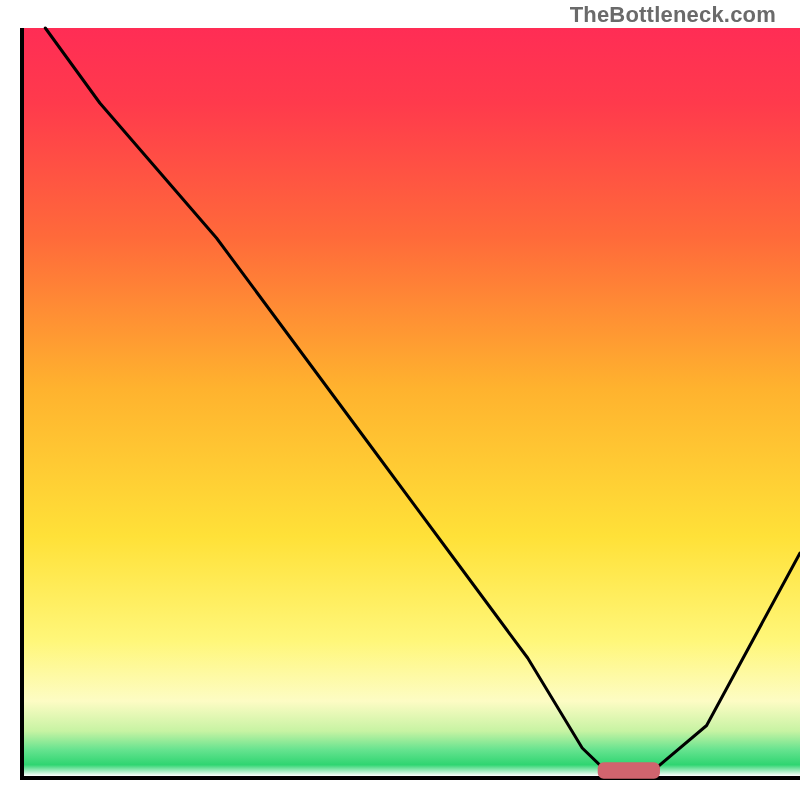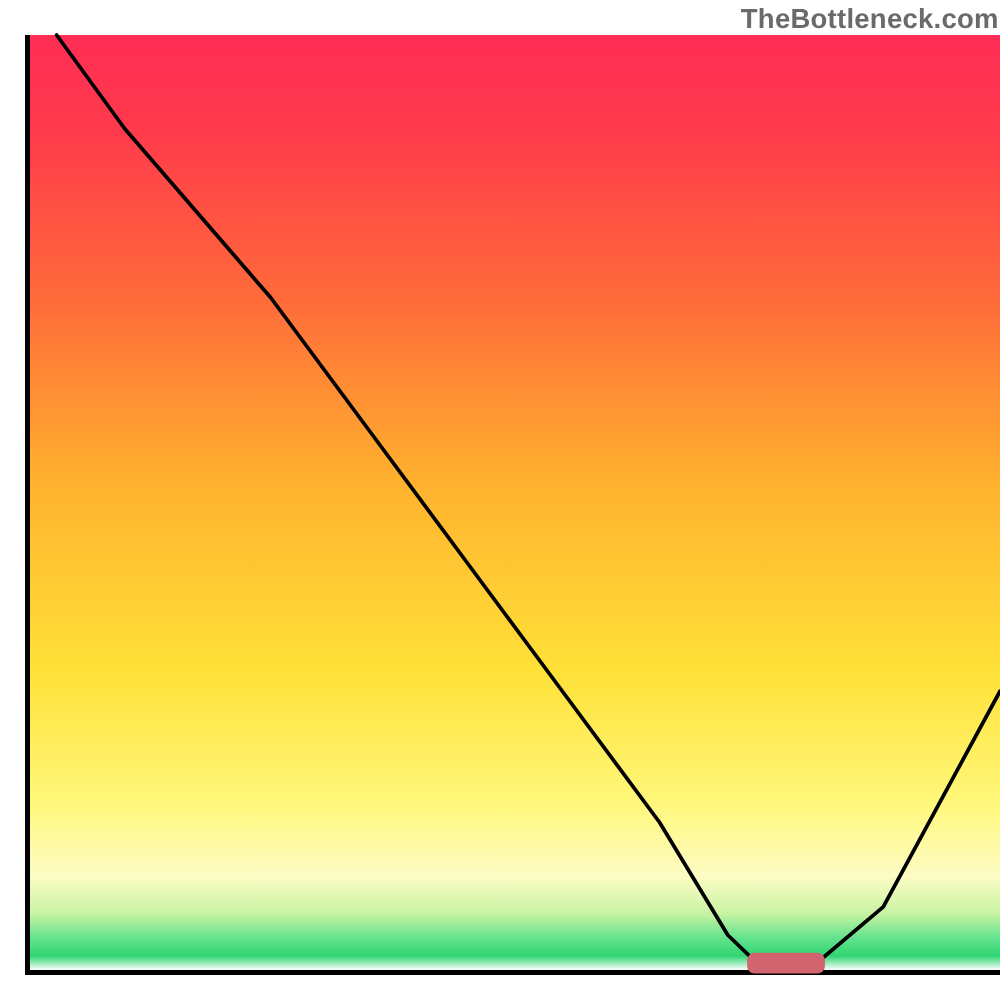--- a/index.html
+++ b/index.html
@@ -11,21 +11,21 @@
     font-family: Arial, Helvetica, sans-serif;
   }
   .container {
     position: relative;
     width: 800px;
     height: 800px;
   }
   .watermark {
     position: absolute;
     top: 2px;
-    right: 1px;
+    right: 24px;
     font-size: 22px;
     font-weight: 600;
     color: #6a6a6a;
     letter-spacing: 0.2px;
   }
   svg {
     display: block;
     position: absolute;
     top: 0;
     left: 0;

